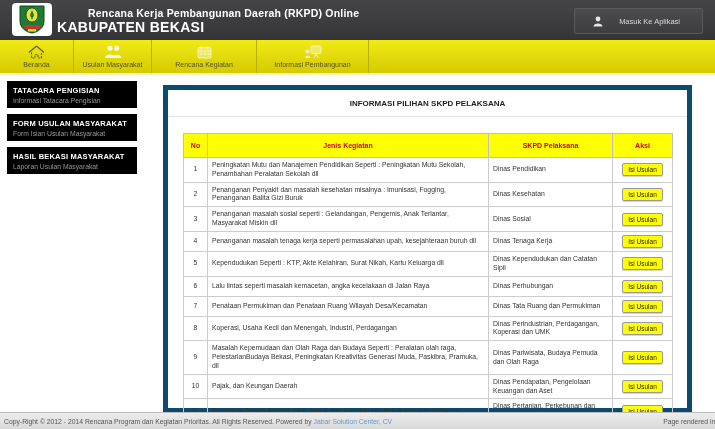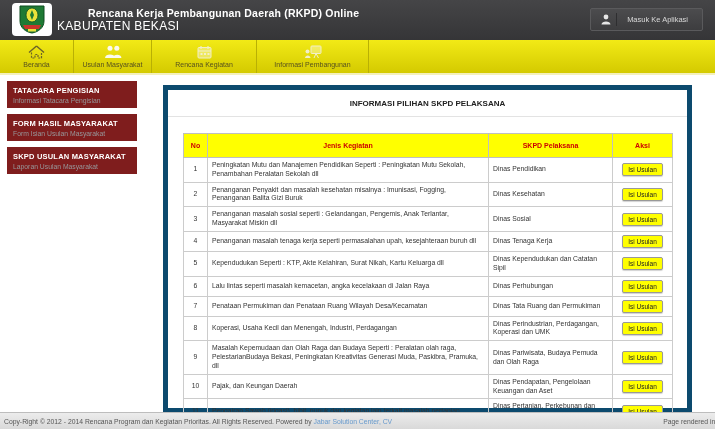--- a/index.html
+++ b/index.html
@@ -8,37 +8,37 @@
     position:relative; overflow:hidden; background:#ffffff;
     font-family:"Liberation Sans", sans-serif;
   }
   
   .header { position:absolute; top:0; left:0; right:0; height:40px;
     background:linear-gradient(#454547,#353537); }
   .logo-box { position:absolute; left:12px; top:3px; width:40px; height:33px;
     background:#ffffff; border-radius:4px; display:flex; align-items:center; justify-content:center; }
   .titles { position:absolute; left:57px; top:7px; color:#ffffff; }
   .title-1 { font-size:10.5px; font-weight:bold; letter-spacing:.2px;padding-left:31px; }
-  .title-2 { font-size:12px; font-weight:normal; letter-spacing:.3px; }
+  .title-2 { font-size:14px; font-weight:bold; letter-spacing:.3px; }
   .login-btn { position:absolute; right:12px; top:8px; height:23px; display:flex; align-items:center;
     background:linear-gradient(#4c4c4e,#3d3d3f); border:1px solid #5a5a5c; border-radius:2px;
-    color:#d9d9d9; cursor:pointer; padding:4px; font-family:inherit; }
+    color:#d9d9d9; cursor:pointer; padding:12px; font-family:inherit; }
   .login-ic { width:22px; height:100%; display:flex; align-items:center; justify-content:center;
     border-right:1px solid #2e2e30; }
   .login-lb { padding:0 10px; font-size:7.5px; }
   
   .nav { position:absolute; top:40px; left:0; right:0; height:35px; display:flex;
     background:linear-gradient(#f2ea16,#d4ca00); border-bottom:2px solid #f4f0bc; }
   .nav-item { height:100%; display:flex; flex-direction:column; align-items:center;
     justify-content:center; gap:2px; border-right:1px solid #b9b004; cursor:pointer; }
   .nav-item.w1{width:74px;} .nav-item.w2{width:78px;} .nav-item.w3{width:105px;} .nav-item.w4{width:112px;}
   .nav-lb { font-size:7px; color:#57511f; }
   
   .sidebar { position:absolute; left:7px; top:81px; width:130px; }
-  .side-item { background:#7f1d1d; padding:5px 4px 4px 6px; margin-bottom:6px; cursor:pointer; }
+  .side-item { background:#000000; padding:5px 4px 4px 6px; margin-bottom:6px; cursor:pointer; }
   .side-title { font-size:7.5px; font-weight:bold; color:#ffffff; letter-spacing:.2px; white-space:nowrap; }
   .side-sub { font-size:6.8px; color:#97979a; margin-top:2px; white-space:nowrap; }
   
   .panel { position:absolute; left:163px; top:85px; width:529px; height:328px;
     background:#ffffff; border:5px solid #0c4a6e; }
   .panel-title { height:27px; line-height:27px; text-align:center; font-size:8px; font-weight:bold;
     color:#222222; border-bottom:1px solid #e3e3e3; }
   .table-wrap { margin:16px 0 0 15px; }
   table { border-collapse:collapse; width:489px; table-layout:fixed; }
   th { background:#ffff00; color:#cc0000; font-size:7px; font-weight:bold;
@@ -128,25 +128,25 @@
     <span class="nav-lb">Informasi Pembangunan</span>
   </div>
 </div>
 
 <div class="sidebar">
   <div class="side-item">
     <div class="side-title">TATACARA PENGISIAN</div>
     <div class="side-sub">Informasi Tatacara Pengisian</div>
   </div>
   <div class="side-item">
-    <div class="side-title">FORM HASIL MASYARAKAT</div>
+    <div class="side-title">FORM USULAN MASYARAKAT</div>
     <div class="side-sub">Form Isian Usulan Masyarakat</div>
   </div>
   <div class="side-item">
-    <div class="side-title">SKPD USULAN MASYARAKAT</div>
+    <div class="side-title">HASIL BEKASI MASYARAKAT</div>
     <div class="side-sub">Laporan Usulan Masyarakat</div>
   </div>
 </div>
 
 <div class="panel">
   <div class="panel-title">INFORMASI PILIHAN SKPD PELAKSANA</div>
   <div class="table-wrap">
     <table>
       <thead>
         <tr>

